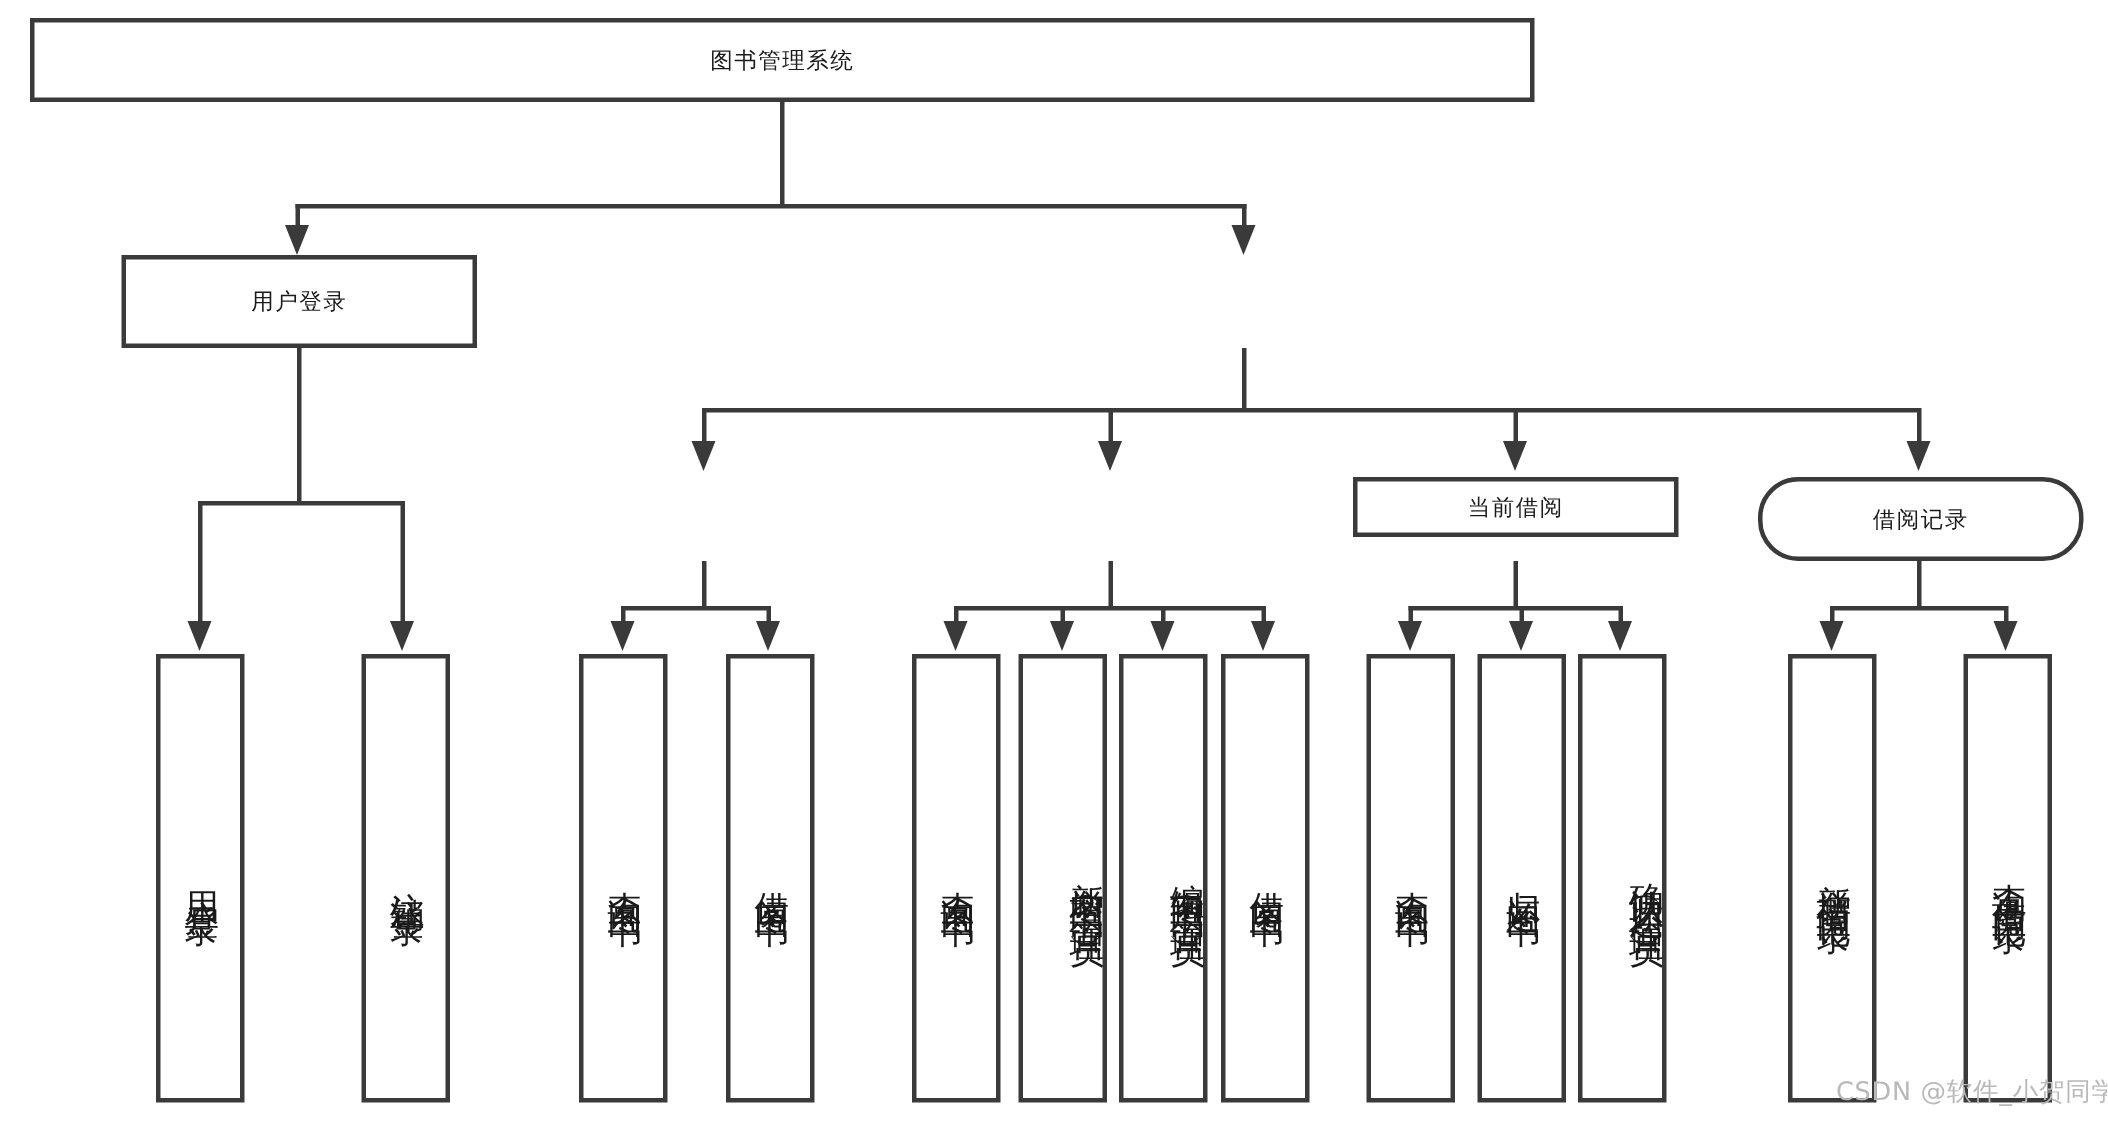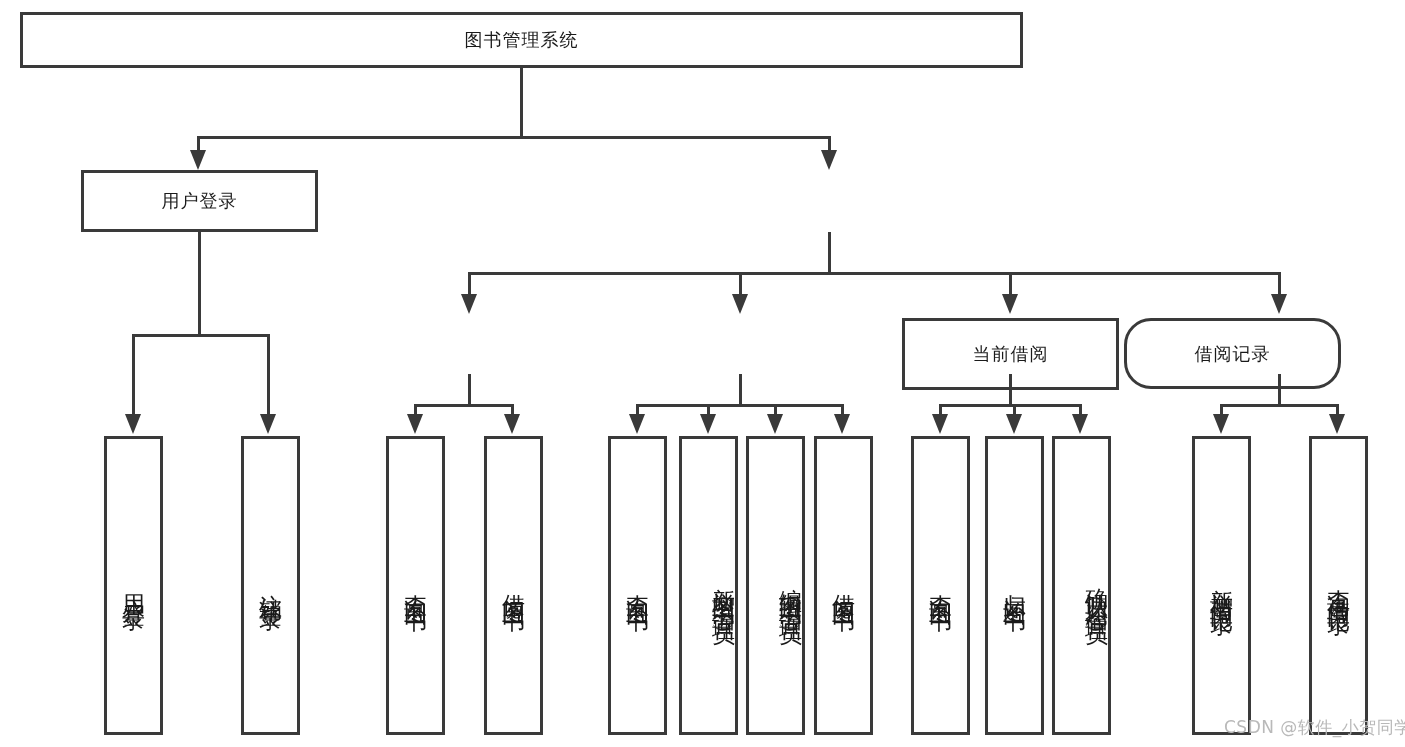--- a/index.html
+++ b/index.html
@@ -19,21 +19,21 @@
     position: absolute;
     box-sizing: border-box;
     border: 3px solid #3a3a3a;
     background: #ffffff;
     display: flex;
     align-items: center;
     justify-content: center;
     color: #1a1a1a;
   }
   .node.horiz {
-    font-size: 18px;
+    font-size: 15px;
     letter-spacing: 1px;
   }
   .node.leaf {
     writing-mode: vertical-rl;
     text-orientation: upright;
     font-size: 23px;
     letter-spacing: 5px;
     align-items: flex-start;
     justify-content: center;
     padding-top: 14px;
@@ -96,24 +96,24 @@
   <div class="line hline" style="left:468px; top:272px; width:812px;"></div>
   <div class="line vline" style="left:468px; top:272px; height:24px;"></div>
   <div class="line vline" style="left:739px; top:272px; height:24px;"></div>
   <div class="line vline" style="left:1009px; top:272px; height:24px;"></div>
   <div class="line vline" style="left:1278px; top:272px; height:24px;"></div>
   <div class="arrow" style="left:461px; top:294px;"></div>
   <div class="arrow" style="left:732px; top:294px;"></div>
   <div class="arrow" style="left:1002px; top:294px;"></div>
   <div class="arrow" style="left:1271px; top:294px;"></div>
 
-  <div class="node horiz" id="l3-2" style="left: 902px; top: 318px; width: 217px; height: 72px;">
+  <div class="node horiz" id="l3-2" style="left: 902px; top: 318px; width: 217px; height: 40px;">
     <span>当前借阅</span>
   </div>
-  <div class="node horiz" id="l3-3" style="left: 1124px; top: 318px; width: 217px; height: 71px; border-radius: 27px;">
+  <div class="node horiz" id="l3-3" style="left: 1172px; top: 318px; width: 217px; height: 56px; border-radius: 27px;">
     <span>借阅记录</span>
   </div>
 
   <div class="line vline" style="left:468px; top:374px; height:32px;"></div>
   <div class="line hline" style="left:414px; top:404px; width:100px;"></div>
   <div class="line vline" style="left:414px; top:404px; height:12px;"></div>
   <div class="line vline" style="left:511px; top:404px; height:12px;"></div>
   <div class="arrow" style="left:407px; top:414px;"></div>
   <div class="arrow" style="left:504px; top:414px;"></div>
 

